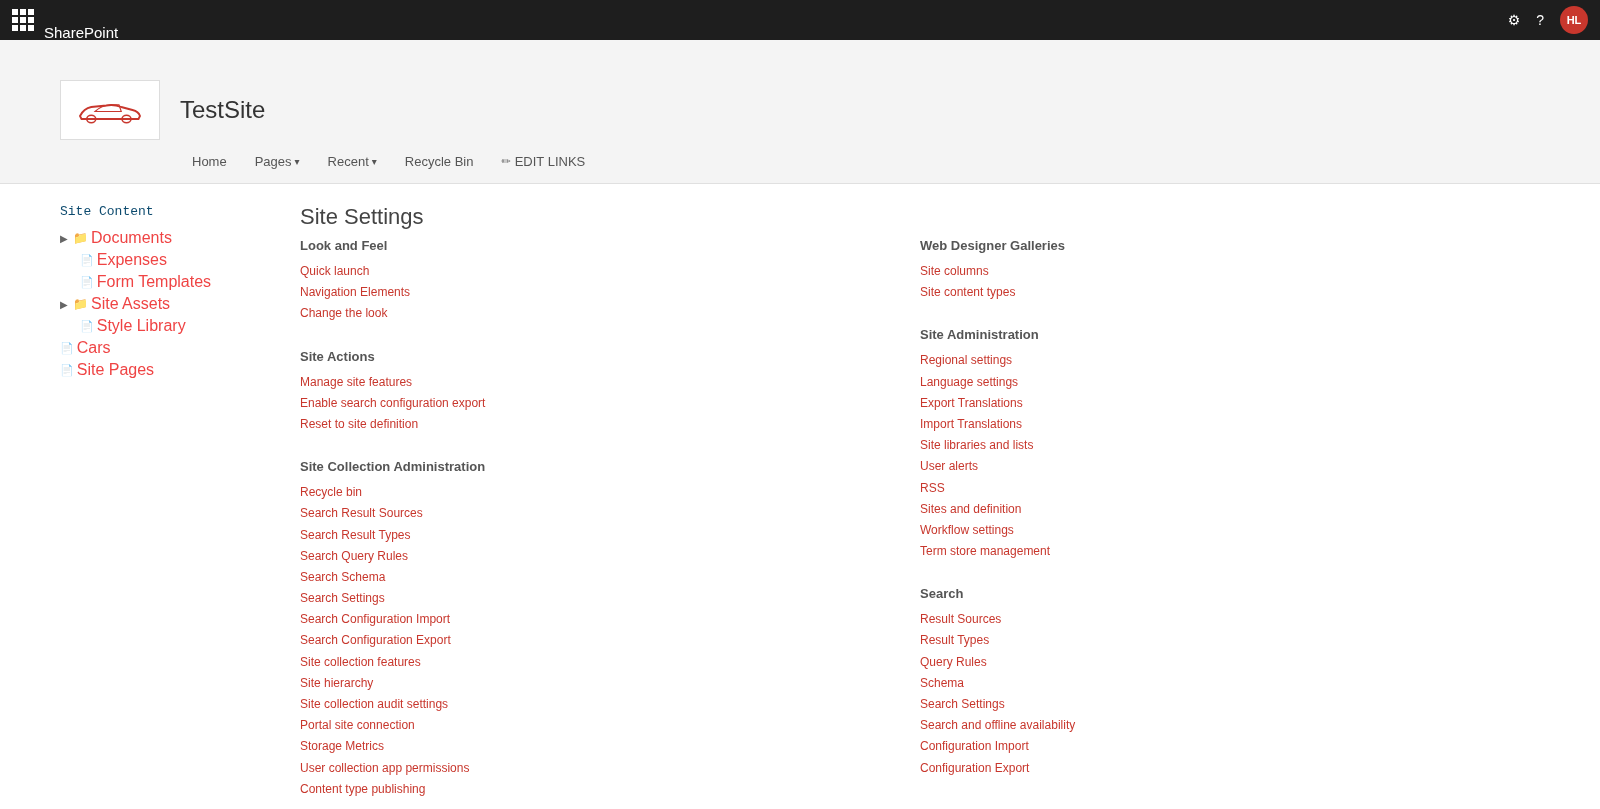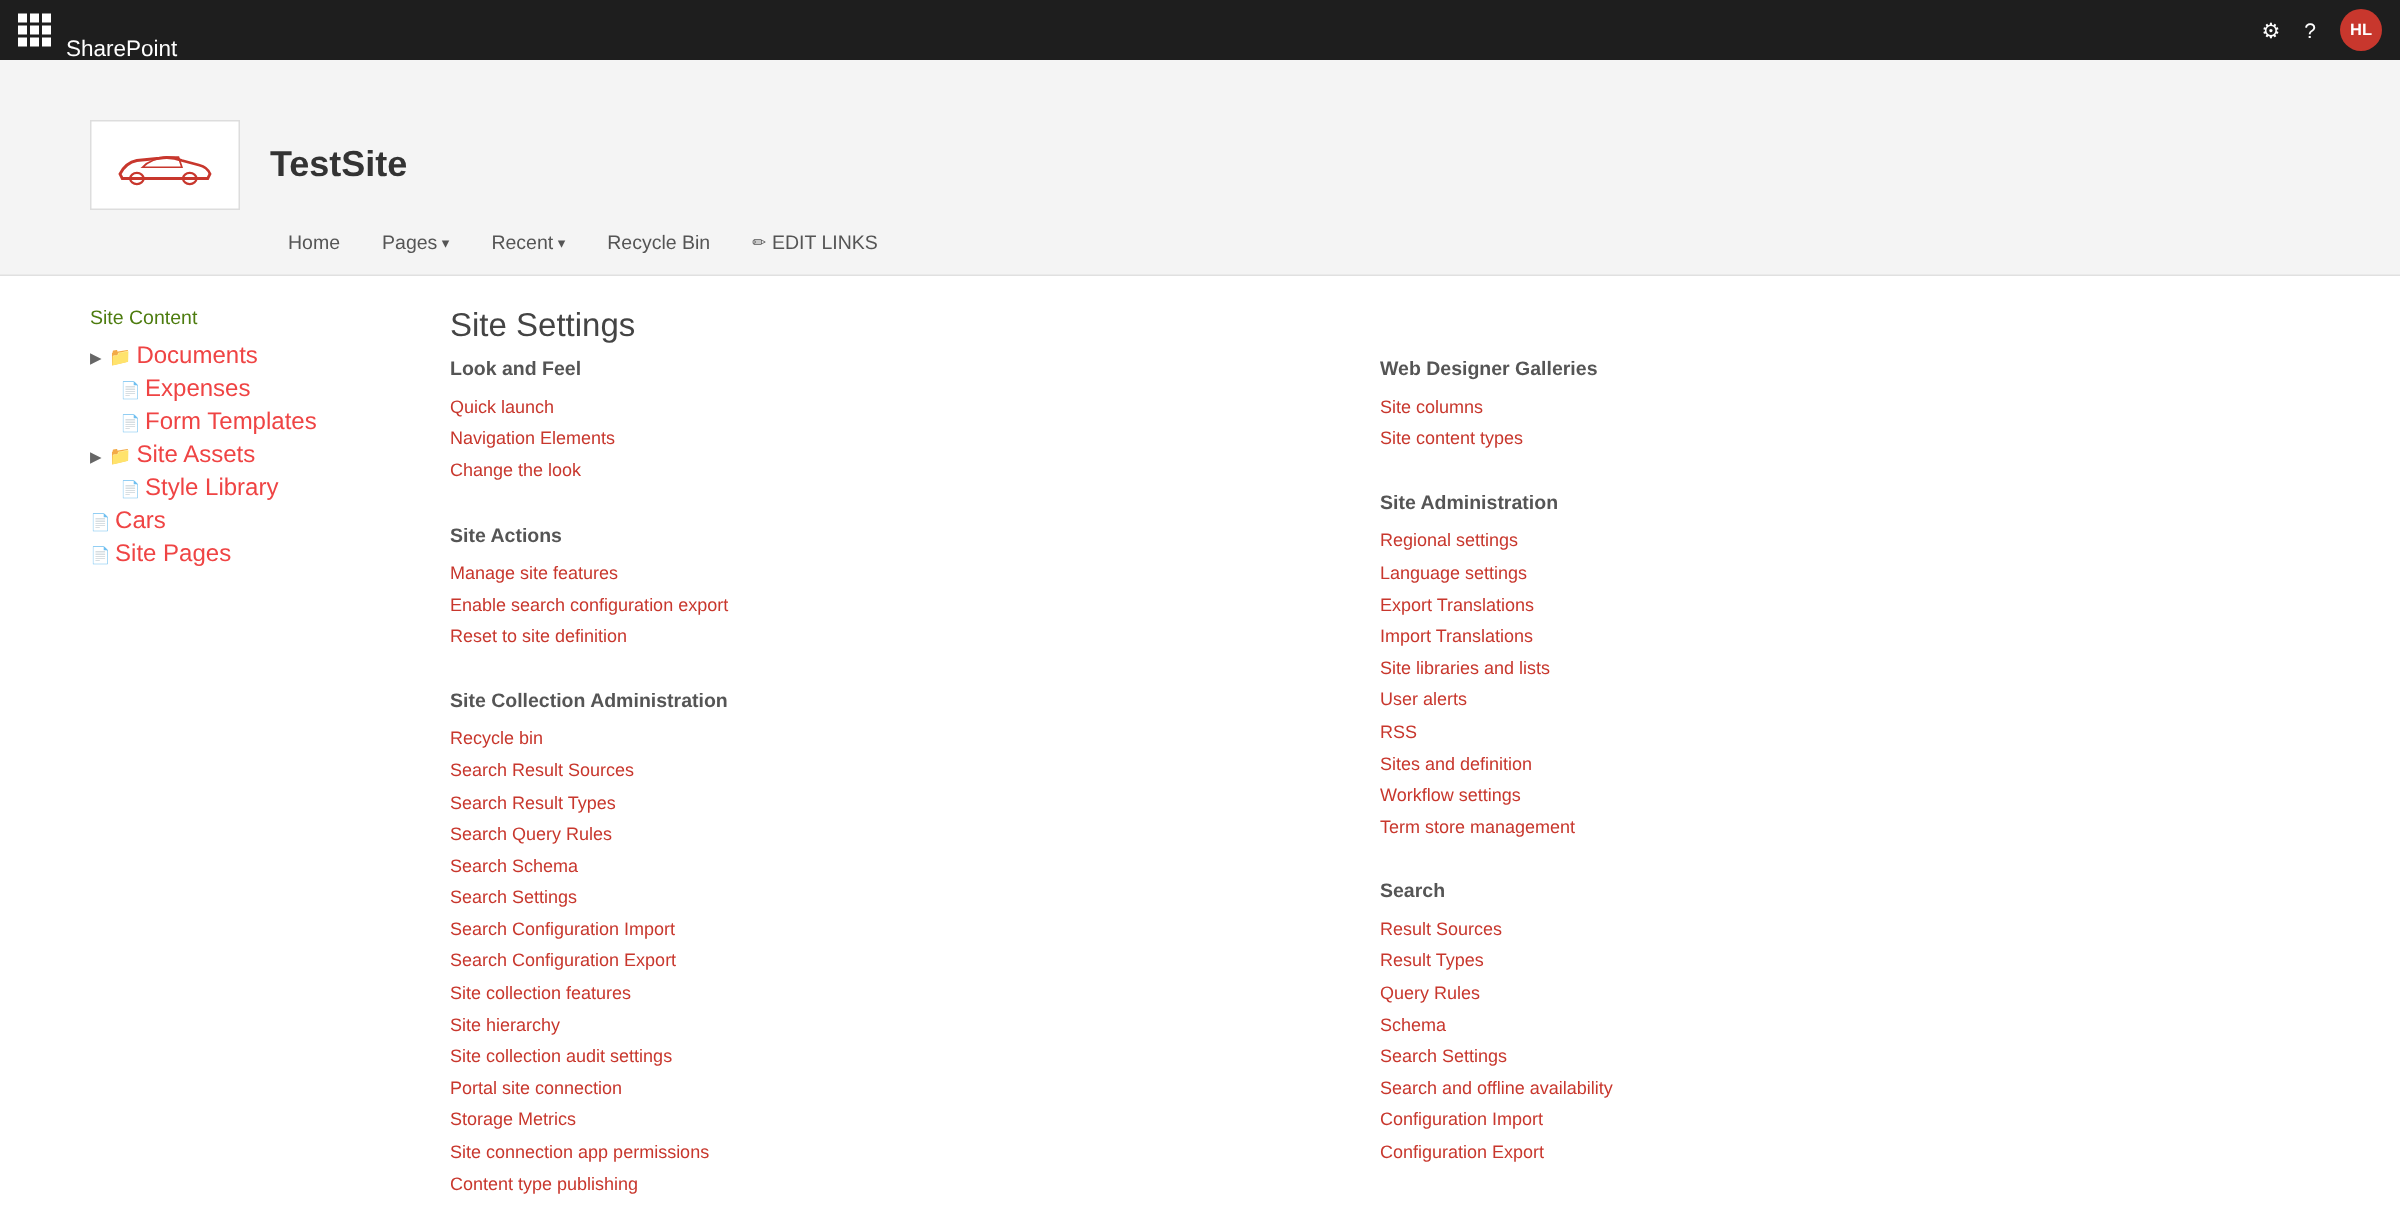--- a/index.html
+++ b/index.html
@@ -47,21 +47,21 @@
       display: flex;
       align-items: center;
       justify-content: center;
       overflow: hidden;
     }
     .logo-car {
       width: 80px;
       height: 30px;
       position: relative;
     }
-    .site-title { font-size: 24px; font-weight: 700; color: #333; }
+    .site-title { font-size: 24px; font-weight: 400; color: #333; }
     .site-nav {
       display: flex;
       align-items: center;
       padding: 8px 60px 8px 178px;
       gap: 0;
       background: #f4f4f4;
       border-bottom: 1px solid #e0e0e0;
     }
     .nav-item {
       color: #555;
@@ -86,23 +86,24 @@
       min-height: calc(100vh - 120px);
     }
 
     
     .sidebar {
       width: 200px;
       flex-shrink: 0;
     }
     .sidebar-title {
       font-size: 13px;
-      color: #4d7c0f;
+      color: #0c4a6e;
       margin-bottom: 8px;
       font-weight: 400;
+      font-family: Liberation Mono, monospace;
     }
     .tree-item {
       display: flex;
       align-items: center;
       gap: 3px;
       padding: 2px 0;
       cursor: pointer;
       font-size: 12px;
     }
     .tree-expand { width: 10px; height: 10px; color: #666; font-size: 10px; }
@@ -281,21 +282,21 @@
           <a class="settings-link">Search Query Rules</a>
           <a class="settings-link">Search Schema</a>
           <a class="settings-link">Search Settings</a>
           <a class="settings-link">Search Configuration Import</a>
           <a class="settings-link">Search Configuration Export</a>
           <a class="settings-link">Site collection features</a>
           <a class="settings-link">Site hierarchy</a>
           <a class="settings-link">Site collection audit settings</a>
           <a class="settings-link">Portal site connection</a>
           <a class="settings-link">Storage Metrics</a>
-          <a class="settings-link">Site connection app permissions</a>
+          <a class="settings-link">User collection app permissions</a>
           <a class="settings-link">Content type publishing</a>
 
         </div>
 
       </div>
 
       <div>
 
         <div class="settings-section">
           <div class="settings-section-title">Web Designer Galleries</div>

